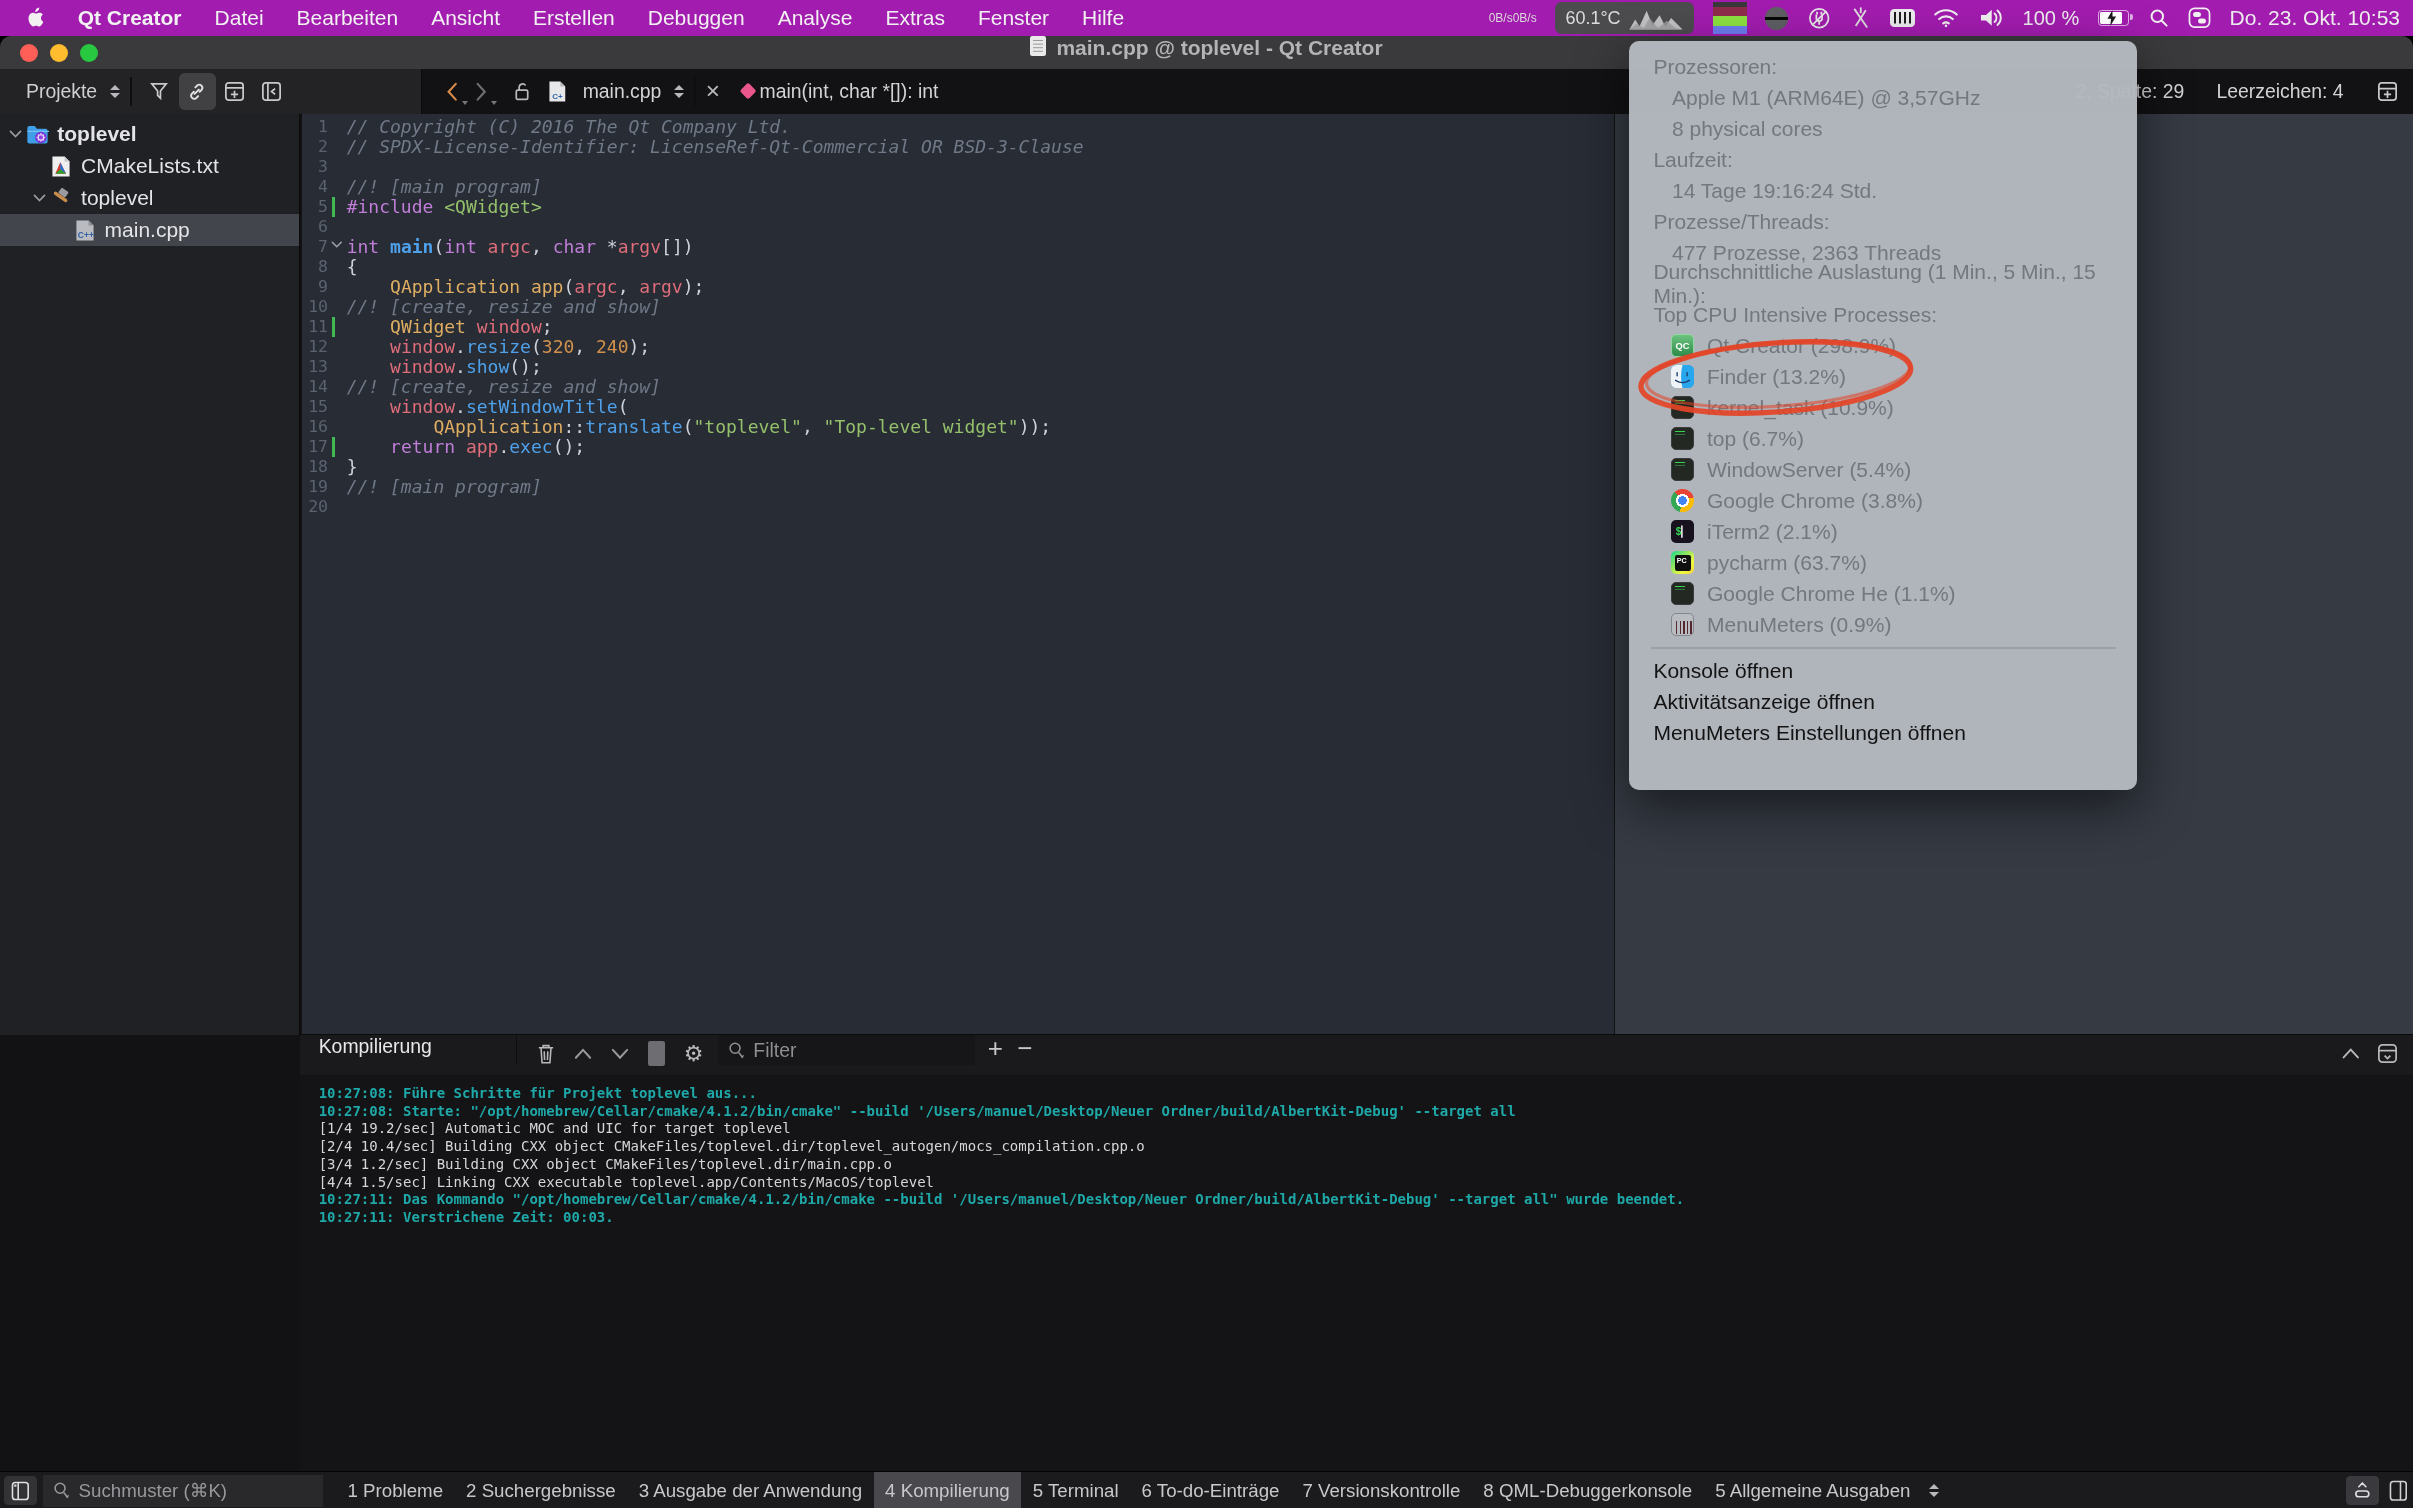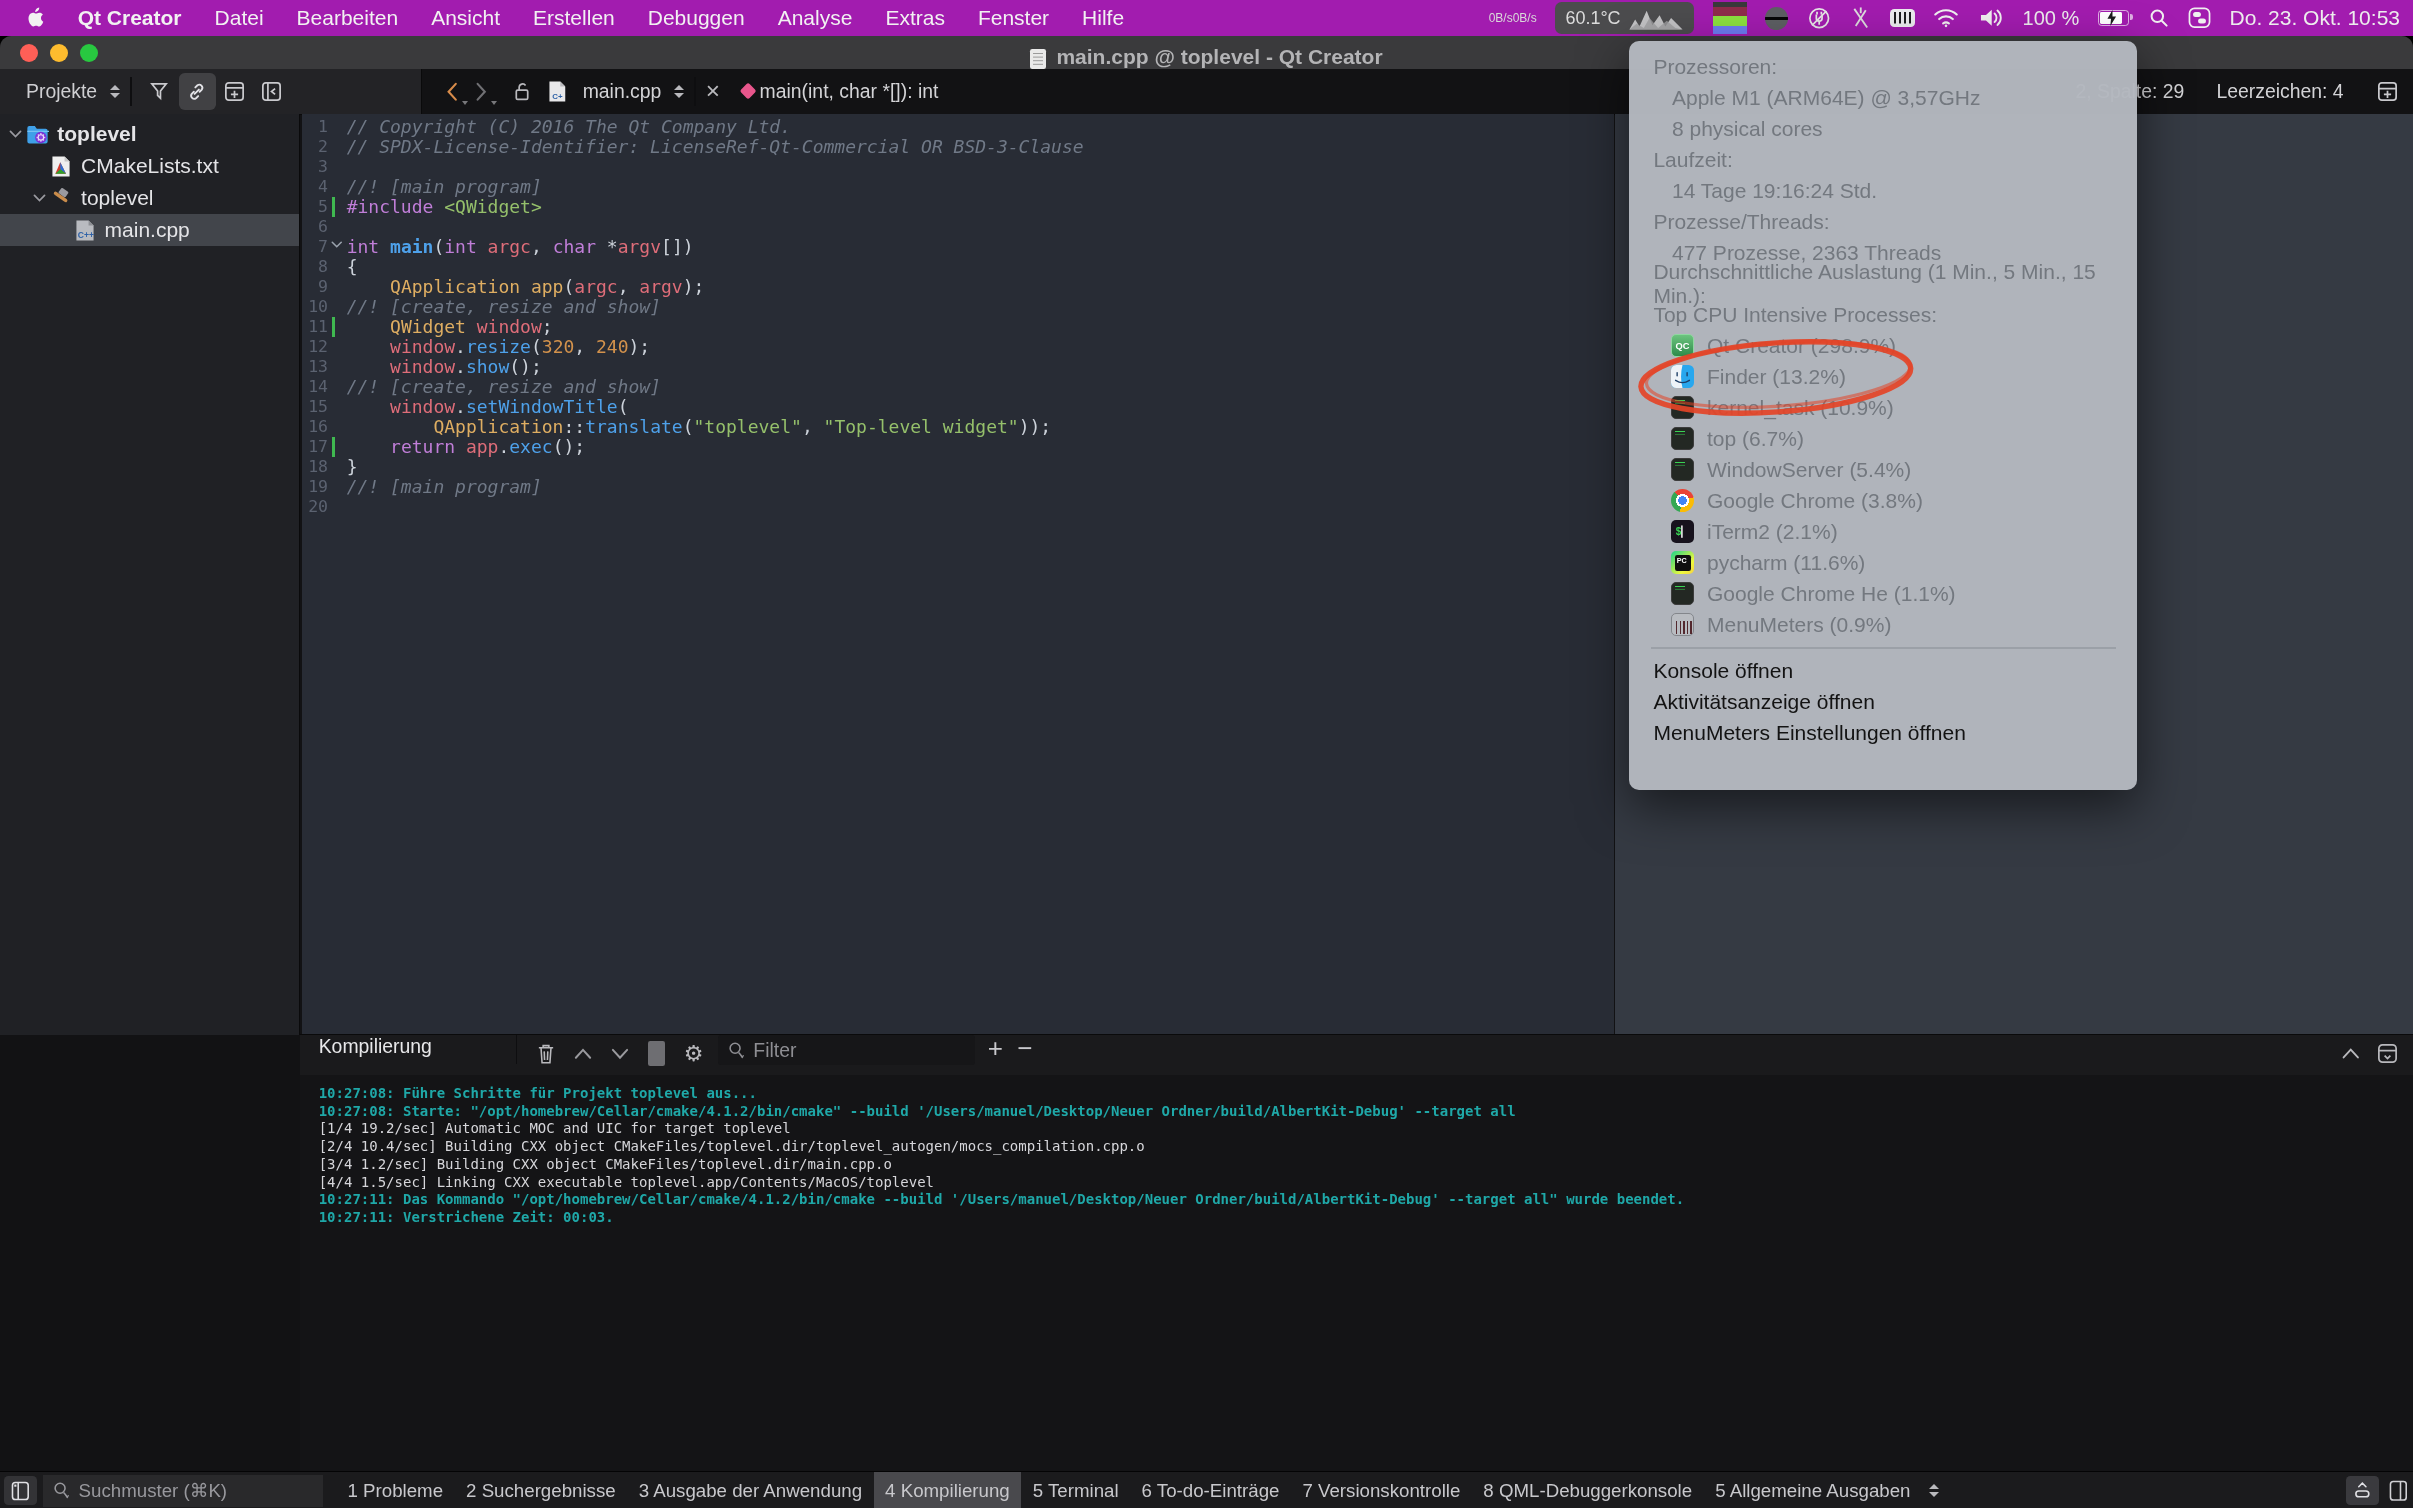--- a/index.html
+++ b/index.html
@@ -22,21 +22,21 @@
         background-size:17px 11.5px;background-repeat:no-repeat;background-position:3.6px 3.6px;background-color:#ececee;}
   .batt{position:relative;width:29px;height:14.4px;border:1.8px solid rgba(255,255,255,.65);border-radius:3.6px;}
   .batt i{position:absolute;left:1.4px;top:1.4px;bottom:1.4px;width:22px;background:#fff;border-radius:1.4px;}
   .batt em{position:absolute;right:-5px;top:3.6px;width:2.9px;height:5.7px;background:rgba(255,255,255,.65);border-radius:0 2.2px 2.2px 0;}
   .clock{font-size:21px;white-space:nowrap;}
   
   #qt-window{position:absolute;top:36px;left:0;width:2413px;height:1473px;border-radius:11.5px 11.5px 0 0;overflow:hidden;background:#121214;}
   #titlebar{position:absolute;top:0;left:0;right:0;height:33px;background:#3a3a3c;}
   .tl{position:absolute;top:8px;width:18px;height:18px;border-radius:50%;}
   #tl-close{left:20px;background:#ff5f57;} #tl-min{left:50px;background:#febc2e;} #tl-zoom{left:80px;background:#28c840;}
-  #win-title{position:absolute;top:0;left:0;right:0;height:33px;display:flex;align-items:flex-end;justify-content:center;gap:10px;
+  #win-title{position:absolute;top:0;left:0;right:0;height:33px;display:flex;align-items:flex-start;justify-content:center;gap:10px;
              color:#b4b4b6;font-size:21px;font-weight:700;}
   .docicon{width:16px;height:20px;background:#e9e9e9;border-radius:2.2px;position:relative;}
   .docicon:before{content:"";position:absolute;left:2.9px;top:3.6px;width:10px;height:1.4px;background:#9a9a9a;
                   box-shadow:0 3.6px 0 #9a9a9a,0 7.2px 0 #9a9a9a,0 10.8px 0 #9a9a9a;}
   
   #toolbar{position:absolute;top:33px;left:0;right:0;height:45px;background:#121214;border-bottom:1.4px solid #0a0a0b;}
   #nav-segment{position:absolute;left:0;top:0;width:421px;height:45px;background:#232326;border-right:1.4px solid #0a0a0b;
                display:flex;align-items:center;color:#cfcfd2;font-size:19.4px;}
   #nav-segment .lbl{margin-left:26px;}
   .arrs{display:inline-flex;flex-direction:column;gap:2.9px;margin-left:13px;}
@@ -675,21 +675,21 @@
           <span class="pic iterm">$<i>▏</i></span>
         </span>
         <span>iTerm2 (2.1%)</span>
       </div>
       <div class="cpu-row proc">
         <span>
           <span class="pic pyc">
             <b>PC</b>
           </span>
         </span>
-        <span>pycharm (11.6%)</span>
+        <span>pycharm (63.7%)</span>
       </div>
       <div class="cpu-row proc">
         <span>
           <span class="pic term">
             <i></i>
           </span>
         </span>
         <span>Google Chrome He (1.1%)</span>
       </div>
       <div class="cpu-row proc">

